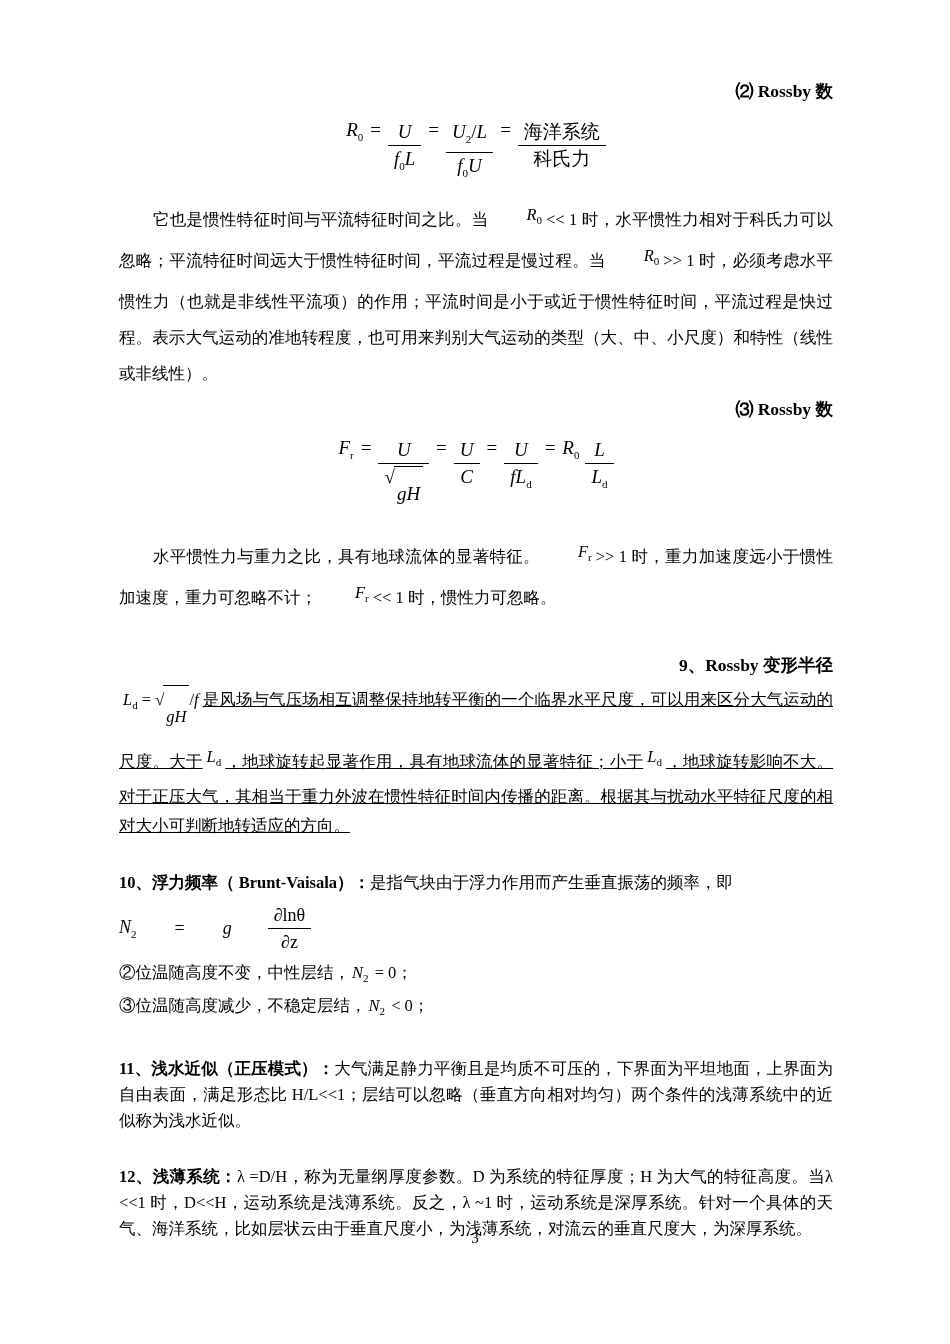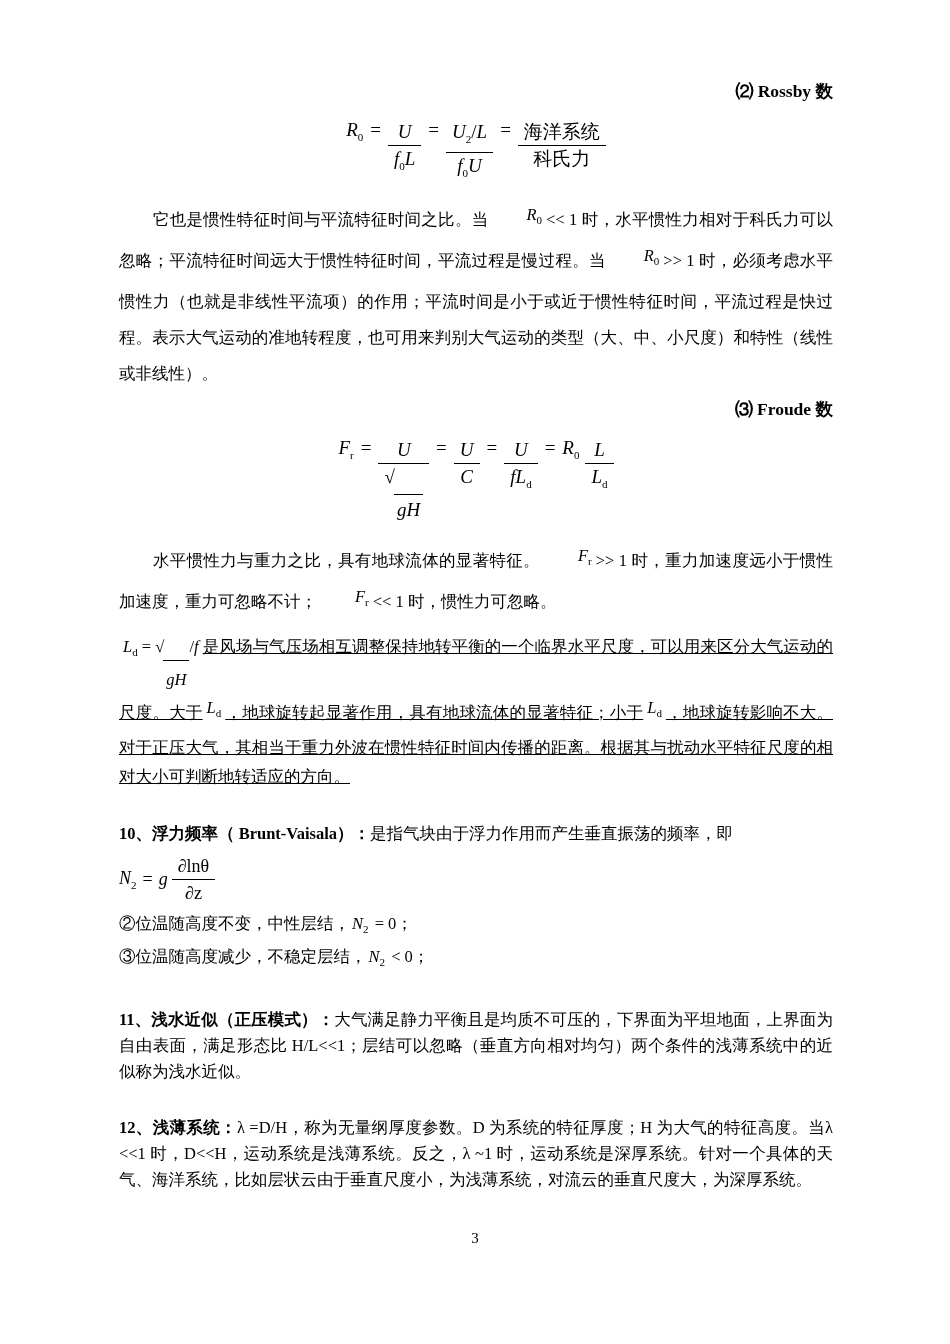--- a/index.html
+++ b/index.html
@@ -33,25 +33,25 @@
     display: flex; justify-content: center; align-items: flex-start;
     font-size: 19px; margin: 14px 0 16px; line-height: 1.2;
   }
   .dformula .mo { margin: 0 7px; }
   .frac { display: inline-block; text-align: center; vertical-align: middle; }
   .frac .num, .frac .den { display: block; padding: 2px 6px; line-height: 22px; white-space: nowrap; }
   .frac .num { border-bottom: 1px solid #000; }
 
   .sqrt { display: inline-flex; align-items: flex-start; white-space: nowrap; }
   .radsym { font-style: normal; margin-right: -1px; }
-  .radicand { border-top: 1px solid #000; padding: 4px 3px; font-style: italic; margin-top: 28px; }
+  .radicand { border-top: 1px solid #000; padding: 16px 3px; font-style: italic; }
 
   
   .lformula { display: flex; align-items: center; justify-content: flex-start;
-              font-size: 18px; margin: 6px 0 4px; line-height: 1.2; }
+              font-size: 18px; margin: 6px 0 4px; line-height: 1.2; gap: 32px; }
   .lformula .mo { margin: 0 6px; }
 
   
   .imath { display: inline-block; margin: 0 4px; white-space: nowrap;
            font-family: "Liberation Serif", "DejaVu Serif", serif; }
   .imath.raised { position: relative; top: -5px; }
   .imath.sm { margin: 0 2px; }
 
   .footer { position: absolute; top: 1230px; left: 0; width: 950px;
             text-align: center; font-size: 15px; }
@@ -79,21 +79,21 @@
     <span class="frac">
       <span class="num">海洋系统</span>
       <span class="den">科氏力</span>
     </span>
   </div>
 
   <p class="para indent lh-wide">
     <span>它也是惯性特征时间与平流特征时间之比。当</span><span class="imath raised"><i>R</i><sub>0</sub></span><span>&lt;&lt; 1 时，水平惯性力相对于科氏力可以忽略；平流特征时间远大于惯性特征时间，平流过程是慢过程。当</span><span class="imath raised"><i>R</i><sub>0</sub></span><span>&gt;&gt; 1 时，必须考虑水平惯性力（也就是非线性平流项）的作用；平流时间是小于或近于惯性特征时间，平流过程是快过程。表示大气运动的准地转程度，也可用来判别大气运动的类型（大、中、小尺度）和特性（线性或非线性）。</span>
   </p>
 
-  <p class="heading mt-sm">⑶ Froude 数</p>
+  <p class="heading mt-sm">⑶ Rossby 数</p>
 
   <div class="dformula">
     <span><i>F</i><sub>r</sub></span>
     <span class="mo">=</span>
     <span class="frac">
       <span class="num"><i>U</i></span>
       <span class="den"><span class="sqrt">
             <span class="radsym">√</span>
             <span class="radicand">gH</span>
           </span></span>
@@ -113,20 +113,21 @@
     <span class="frac" style="margin-left:6px;">
       <span class="num"><i>L</i></span>
       <span class="den"><i>L</i><sub>d</sub></span>
     </span>
   </div>
 
   <p class="para indent lh-wide">
     <span>水平惯性力与重力之比，具有地球流体的显著特征。</span><span class="imath raised"><i>F</i><sub>r</sub></span><span>&gt;&gt; 1 时，重力加速度远小于惯性加速度，重力可忽略不计；</span><span class="imath raised"><i>F</i><sub>r</sub></span><span>&lt;&lt; 1 时，惯性力可忽略。</span>
   </p>
 
+  <p class="heading mt-xl">9、Rossby 变形半径</p>
 
   <p class="para lh-mid mt-md">
     <span class="imath"><i>L</i><sub>d</sub>&nbsp;<span>=</span>&nbsp;<span class="sqrt">
           <span class="radsym">√</span>
           <span class="radicand">gH</span>
         </span><span>/</span><i>f</i></span><span>是风场与气压场相互调整保持地转平衡的一个临界水平尺度，可以用来区分大气运动的尺度。大于</span><span class="imath raised"><i>L</i><sub>d</sub></span><span>，地球旋转起显著作用，具有地球流体的显著特征；小于</span><span class="imath raised"><i>L</i><sub>d</sub></span><span>，地球旋转影响不大。对于正压大气，其相当于重力外波在惯性特征时间内传播的距离。根据其与扰动水平特征尺度的相对大小可判断地转适应的方向。</span>
   </p>
 
   <p class="para mt-xl">
     <b class="bhead">10、浮力频率（ Brunt-Vaisala）：</b><span>是指气块由于浮力作用而产生垂直振荡的频率，即</span>

